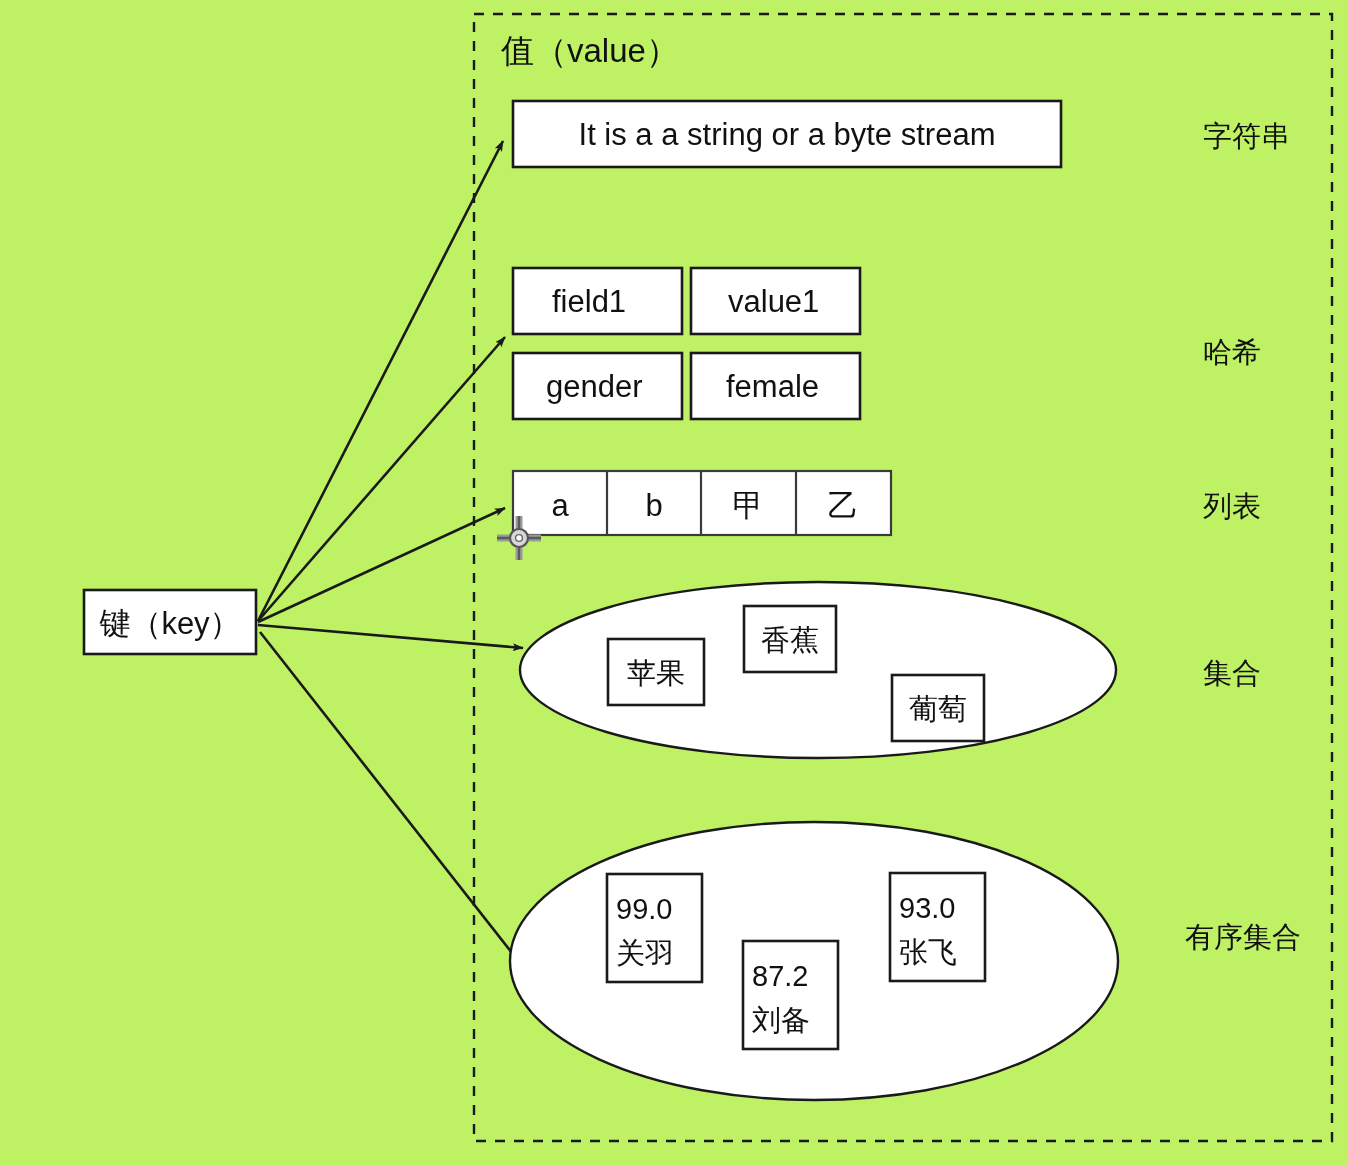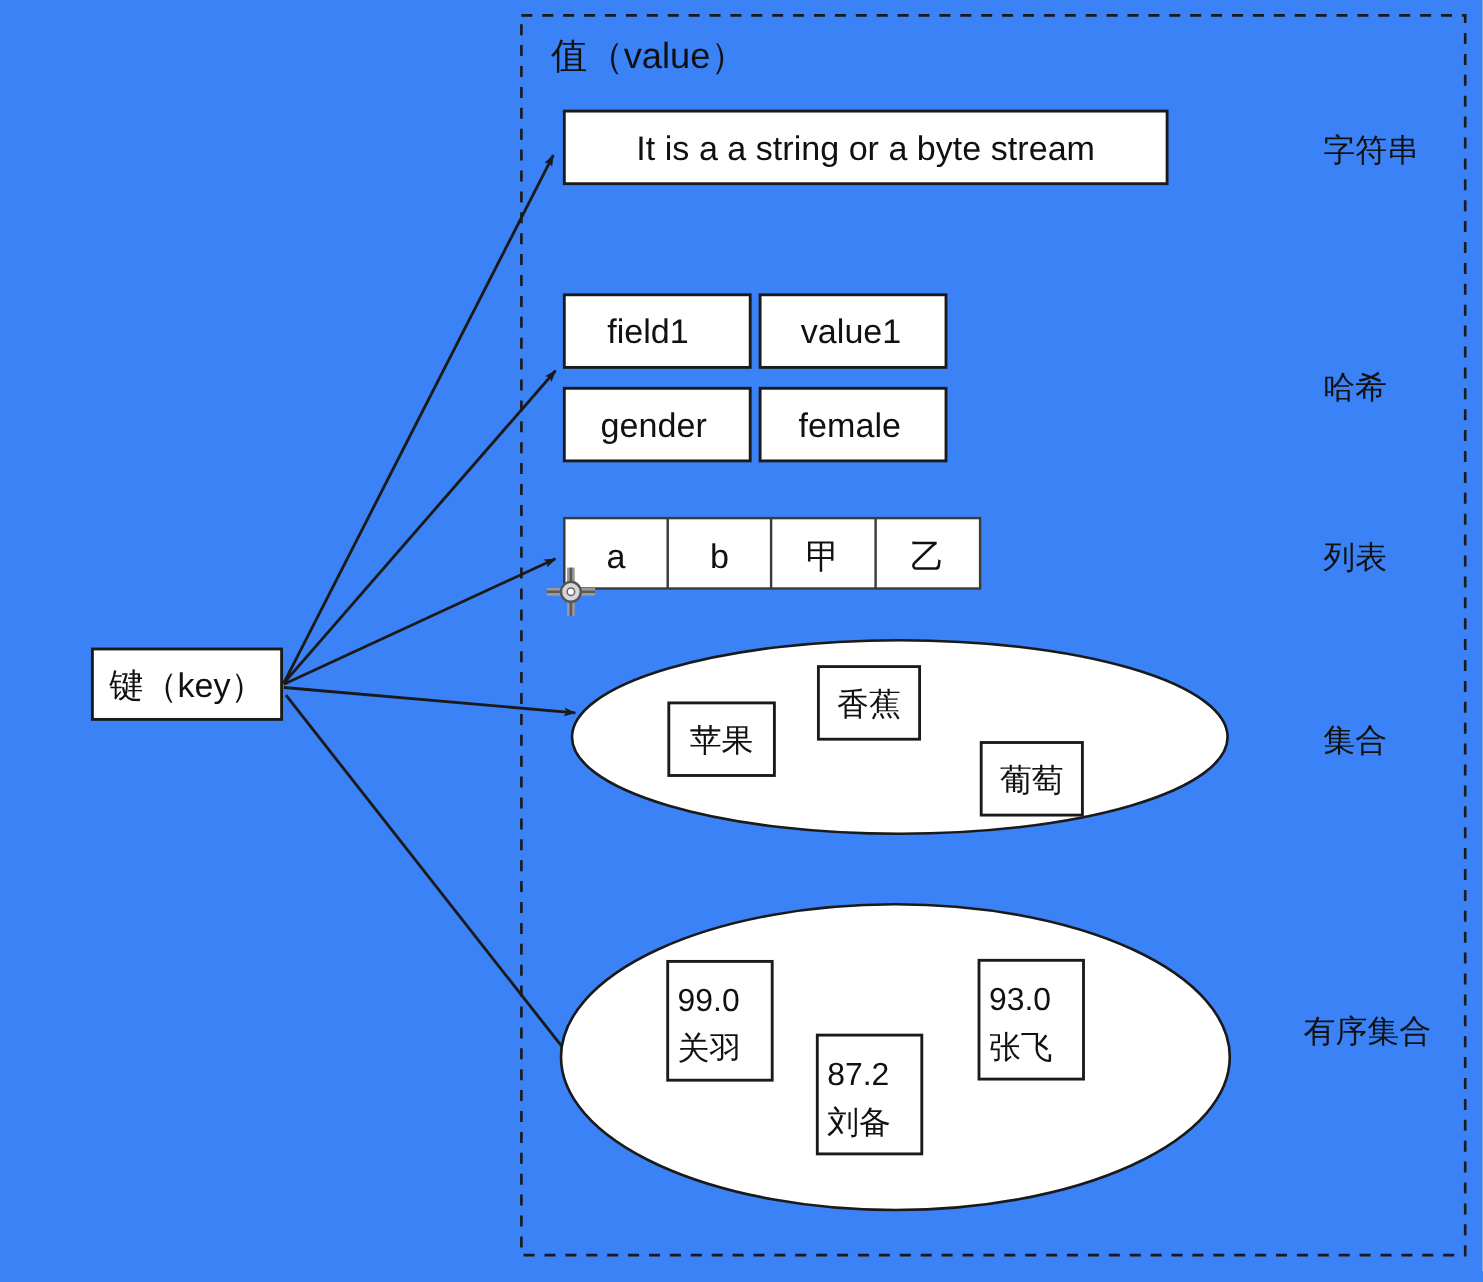--- a/index.html
+++ b/index.html
@@ -7,21 +7,21 @@
     padding: 0;
     background: #ffffff;
   }
   body {
     font-family: "Liberation Sans", "DejaVu Sans", sans-serif;
   }
   #stage {
     position: relative;
     width: 1348px;
     height: 1165px;
-    background: #3b82f6;
+    background: #bef264;
     overflow: hidden;
   }
   svg.diagram {
     position: absolute;
     left: 0;
     top: 0;
     width: 1348px;
     height: 1165px;
   }
   .box-stroke {

